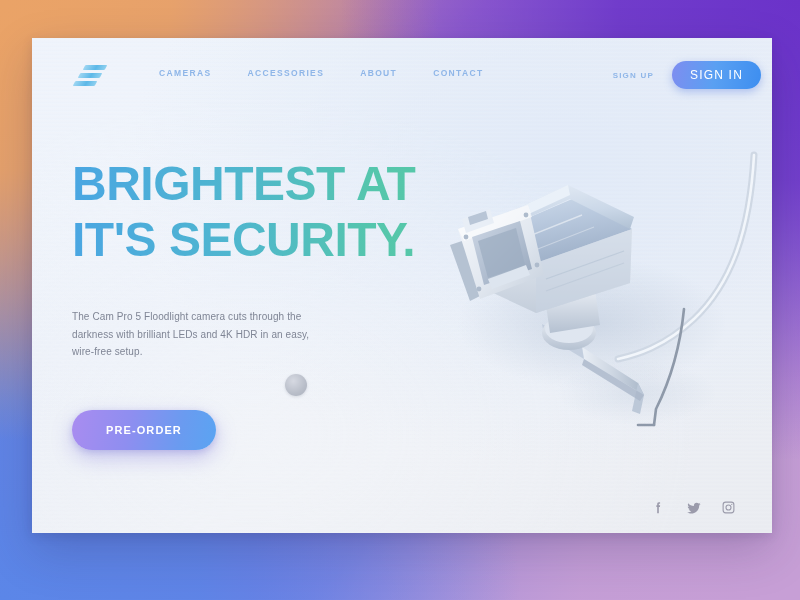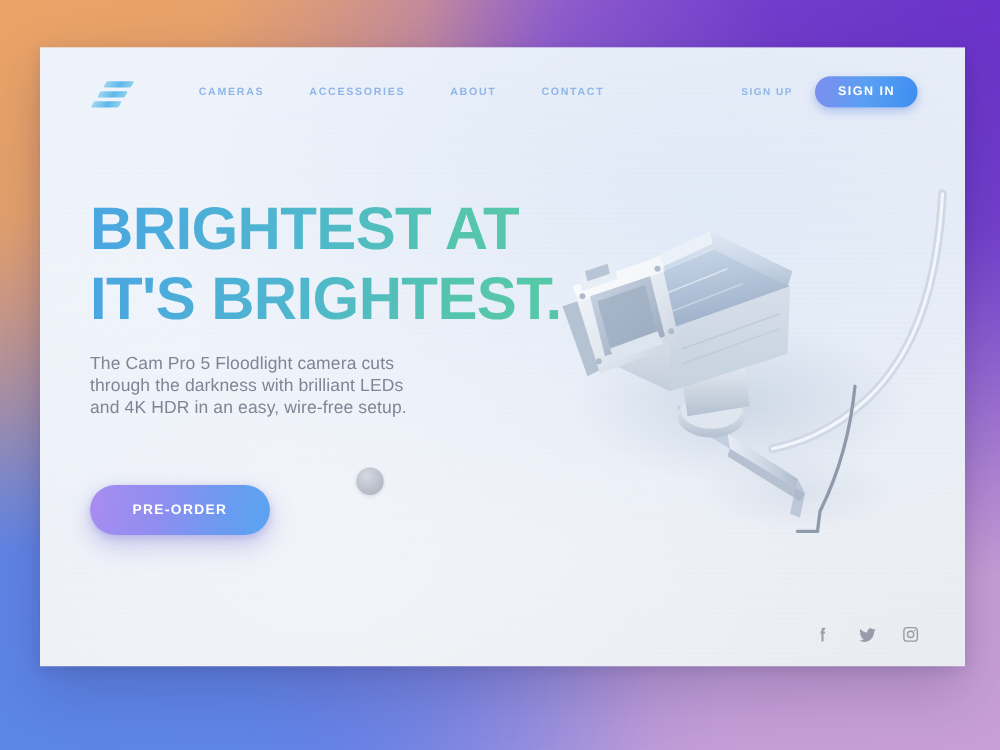--- a/index.html
+++ b/index.html
@@ -53,20 +53,21 @@
 
   
   #header {
     position: absolute;
     left: 0; top: 0;
     width: 740px;
     height: 76px;
     display: flex;
     align-items: center;
     z-index: 6;
+    padding-left: 27px;
   }
 
   #logo {
     position: absolute;
     left: 40px;
     top: 25px;
     width: 36px;
     height: 28px;
   }
   .logo-bar {
@@ -107,24 +108,24 @@
   }
   #signup-link {
     font-size: 8px;
     letter-spacing: 1.2px;
     color: #8fb6e8;
     font-weight: 600;
     text-transform: uppercase;
     cursor: pointer;
   }
   #signin-button {
-    font-size: 10px;
+    font-size: 12px;
     letter-spacing: 1.2px;
     color: #ffffff;
-    font-weight: 700;
+    font-weight: 400;
     text-transform: uppercase;
     padding: 7px 18px 7px 18px;
     border-radius: 20px;
     border: none;
     background: linear-gradient(100deg, #7e8df0 0%, #5aa0f2 48%, #3d8ef0 100%);
     box-shadow: 0 3px 8px rgba(70,110,220,0.35);
     cursor: pointer;
     font-family: "Liberation Sans", sans-serif;
   }
 
@@ -144,22 +145,22 @@
     letter-spacing: -0.5px;
     background: linear-gradient(90deg, #4aa6e2 0%, #4fb6cf 38%, #55c6ac 72%, #58c9a3 100%);
     -webkit-background-clip: text;
     background-clip: text;
     color: transparent;
     -webkit-text-fill-color: transparent;
     white-space: nowrap;
   }
 
   #subcopy {
-    margin-top: 14px;
-    font-size: 14px;
+    margin-top: 40px;
+    font-size: 10px;
     line-height: 17.5px;
     color: #7f8595;
     width: 262px;
     letter-spacing: 0.1px;
   }
 
   #preorder-button {
     margin-top: 39px;
     display: inline-block;
     font-size: 11px;
@@ -334,21 +335,21 @@
         <circle cx="94" cy="82" r="2.4" fill="#aebbcc"></circle>
         <circle cx="105" cy="132" r="2.4" fill="#aebbcc"></circle>
         <circle cx="47" cy="156" r="2.4" fill="#aebbcc"></circle>
 
         <path d="M 56 146 L 94 132 L 98 142 L 60 156 Z" fill="#dde5ef"></path>
       </svg>
     </div>
 
     <div id="hero">
       <div class="headline-line">BRIGHTEST AT</div>
-      <div class="headline-line">IT'S BRIGHTEST.</div>
+      <div class="headline-line">IT'S SECURITY.</div>
       <p id="subcopy">The Cam Pro 5 Floodlight camera cuts through the darkness with brilliant LEDs and 4K HDR in an easy, wire-free setup.</p>
       <button id="preorder-button">PRE-ORDER</button>
       <div id="accent-dot"></div>
     </div>
 
     <div id="social">
 
       <span class="social-icon">
         <svg viewBox="0 0 24 24" width="15" height="15" xmlns="http://www.w3.org/2000/svg">
           <path d="M14.6 8.4h-2.1V6.9c0-.6.4-.8.7-.8h1.3V3.6h-1.9c-2.2 0-2.7 1.6-2.7 2.7v2.1H8.6v2.6h1.3V21h2.6v-10h1.8l.3-2.6z"></path>

